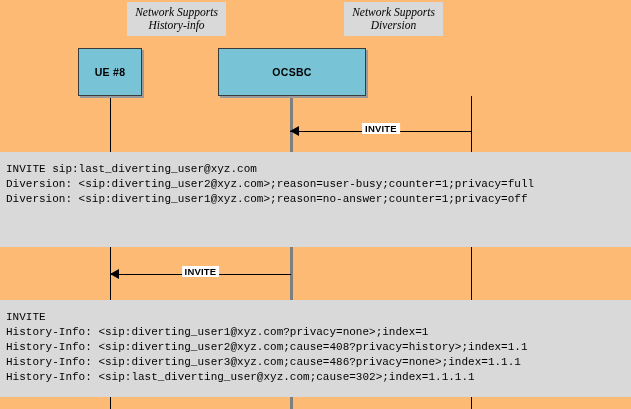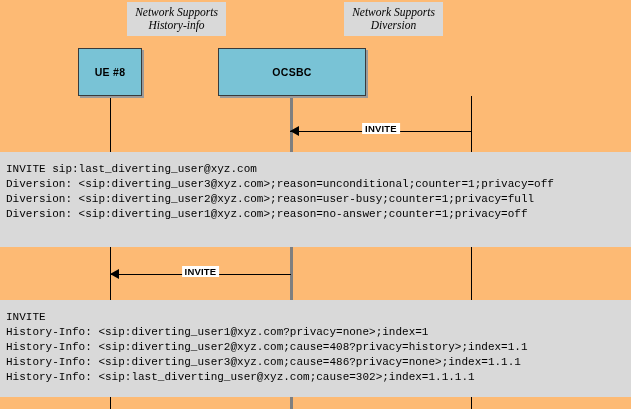--- a/index.html
+++ b/index.html
@@ -155,21 +155,20 @@
   </div>
 
   <div class="arrow-row" id="arrow-invite-ocsbc-ue1">
     <div class="arrow-line"></div>
     <div class="arrow-head"></div>
     <span class="arrow-label">INVITE</span>
   </div>
 
   <div class="message-block" id="message-block-diversion">
     <div class="message-line">INVITE sip:last_diverting_user@xyz.com</div>
-    <div class="message-line">Diversion: &lt;sip:diverting_user3@xyz.com&gt;;reason=unconditional;counter=1;privacy=off</div>
     <div class="message-line">Diversion: &lt;sip:diverting_user2@xyz.com&gt;;reason=user-busy;counter=1;privacy=full</div>
     <div class="message-line">Diversion: &lt;sip:diverting_user1@xyz.com&gt;;reason=no-answer;counter=1;privacy=off</div>
   </div>
 
   <div class="message-block" id="message-block-history">
     <div class="message-line">INVITE</div>
     <div class="message-line">History-Info: &lt;sip:diverting_user1@xyz.com?privacy=none&gt;;index=1</div>
     <div class="message-line">History-Info: &lt;sip:diverting_user2@xyz.com;cause=408?privacy=history&gt;;index=1.1</div>
     <div class="message-line">History-Info: &lt;sip:diverting_user3@xyz.com;cause=486?privacy=none&gt;;index=1.1.1</div>
     <div class="message-line">History-Info: &lt;sip:last_diverting_user@xyz.com;cause=302&gt;;index=1.1.1.1</div>

